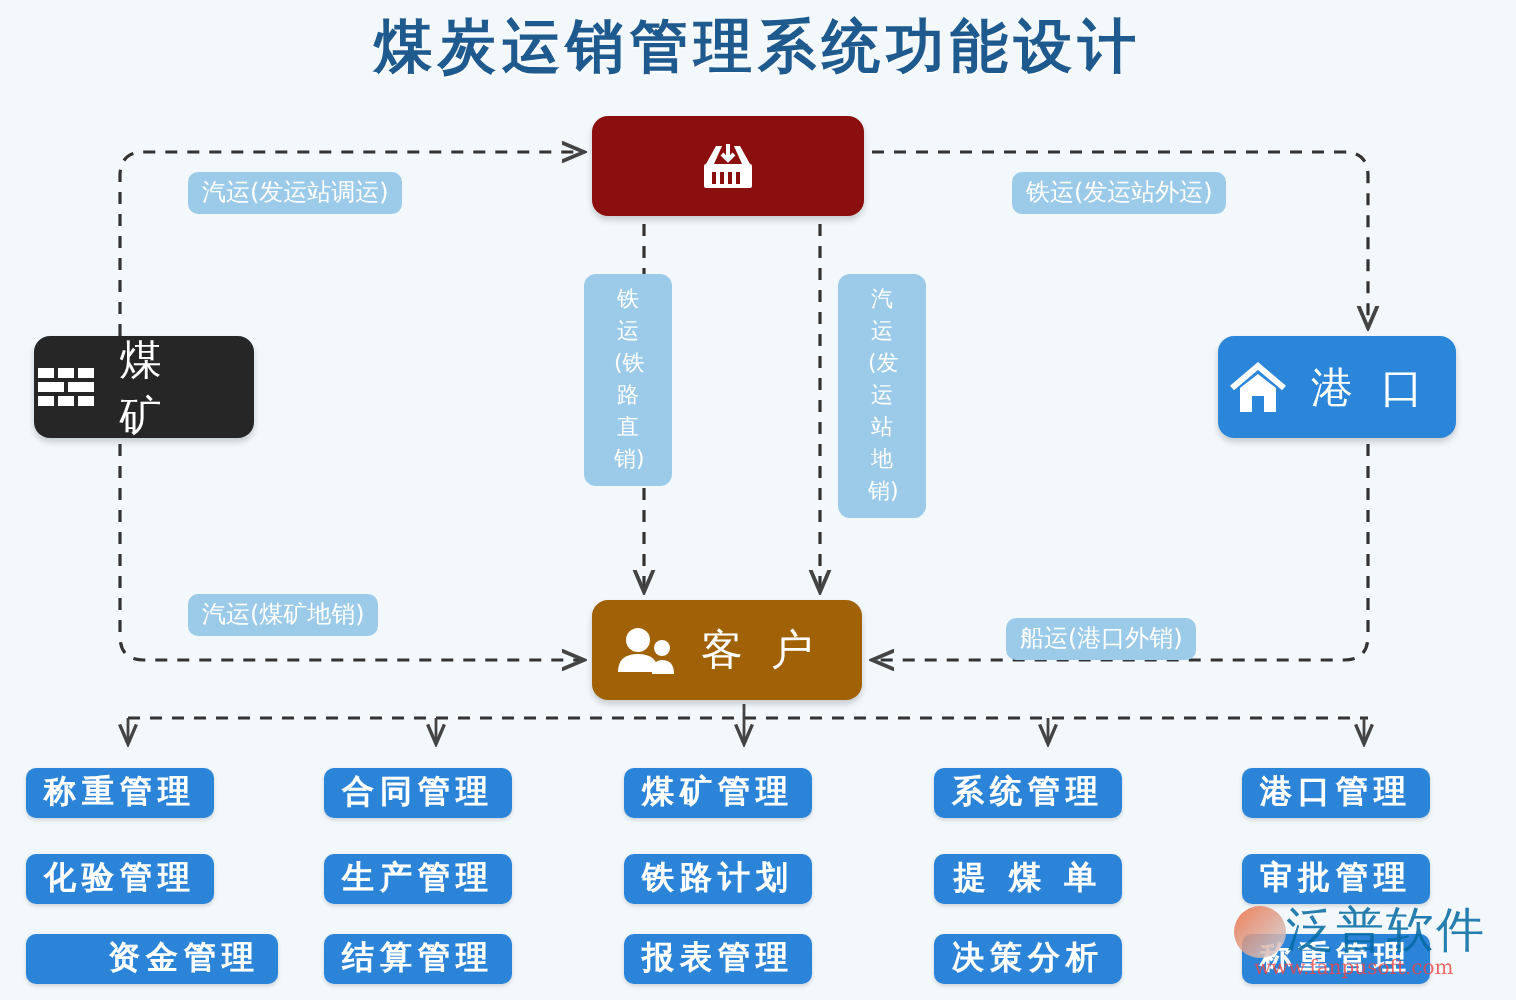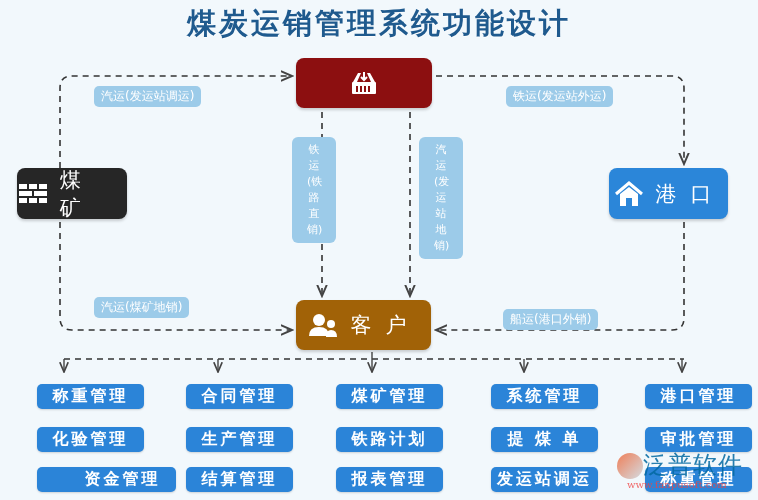--- a/index.html
+++ b/index.html
@@ -14,23 +14,23 @@
   .node .lbl{letter-spacing:14px;margin-left:10px;}
   .node .ic{width:34px;height:30px;display:flex;align-items:center;justify-content:center;}
   .n-yard{left:296px;top:58px;width:136px;height:50px;background:#8c0f10;}
   .n-mine{left:17px;top:168px;width:110px;height:51px;background:#262626;}
   .n-port{left:609px;top:168px;width:119px;height:51px;background:#2b86d9;}
   .n-cust{left:296px;top:300px;width:135px;height:50px;background:#a16207;}
   .tag{position:absolute;background:#9ccbe9;color:#fff;font-size:12px;border-radius:5px;
        padding:2px 7px;white-space:nowrap;}
   .vtag{position:absolute;background:#9ccbe9;color:#fff;font-size:11px;border-radius:6px;
         width:44px;text-align:center;line-height:16px;padding:5px 0;}
-  .mod{position:absolute;width:107px;height:25px;background:#2b84d8;color:#fff;
+  .mod{position:absolute;width:94px;height:25px;background:#2b84d8;color:#fff;
        border-radius:5px;font-size:16px;font-weight:bold;display:flex;align-items:center;
-       justify-content:center;letter-spacing:3px;box-shadow:0 1px 2px rgba(0,0,0,.15);margin-left:24px;}
+       justify-content:center;letter-spacing:3px;box-shadow:0 1px 2px rgba(0,0,0,.15);}
   .wm{position:absolute;left:617px;top:449px;width:141px;height:50px;pointer-events:none;}
   .wm .logo{position:absolute;left:0;top:4px;width:26px;height:26px;border-radius:50%;
             background:linear-gradient(135deg,#ee6a3c,#d0d6dc);opacity:.85;}
   .wm .cn{position:absolute;left:26px;top:0;font-size:24px;color:#0369a1;opacity:.85;letter-spacing:1px;}
   .wm .url{position:absolute;left:10px;top:30px;font-size:10px;color:#ef4444;opacity:.8;font-family:"DejaVu Serif",serif;}
 </style>
 </head>
 <body>
 
 <div class="title">煤炭运销管理系统功能设计</div>
@@ -139,21 +139,21 @@
 <div class="mod" style="left:162px;top:384px;">合同管理</div>
 <div class="mod" style="left:162px;top:427px;">生产管理</div>
 <div class="mod" style="left:162px;top:467px;">结算管理</div>
 
 <div class="mod" style="left:312px;top:384px;">煤矿管理</div>
 <div class="mod" style="left:312px;top:427px;">铁路计划</div>
 <div class="mod" style="left:312px;top:467px;">报表管理</div>
 
 <div class="mod" style="left:467px;top:384px;">系统管理</div>
 <div class="mod" style="left:467px;top:427px;">提 煤 单</div>
-<div class="mod" style="left:467px;top:467px;">发运站调运</div>
+<div class="mod" style="left:467px;top:467px;">决策分析</div>
 
 <div class="mod" style="left:621px;top:384px;">港口管理</div>
 <div class="mod" style="left:621px;top:427px;">审批管理</div>
 <div class="mod" style="left:621px;top:467px;">称重管理</div>
 
 <div class="wm">
   <div class="logo"></div>
   <div class="cn">泛普软件</div>
   <div class="url">www.fanpusoft.com</div>
 </div>

